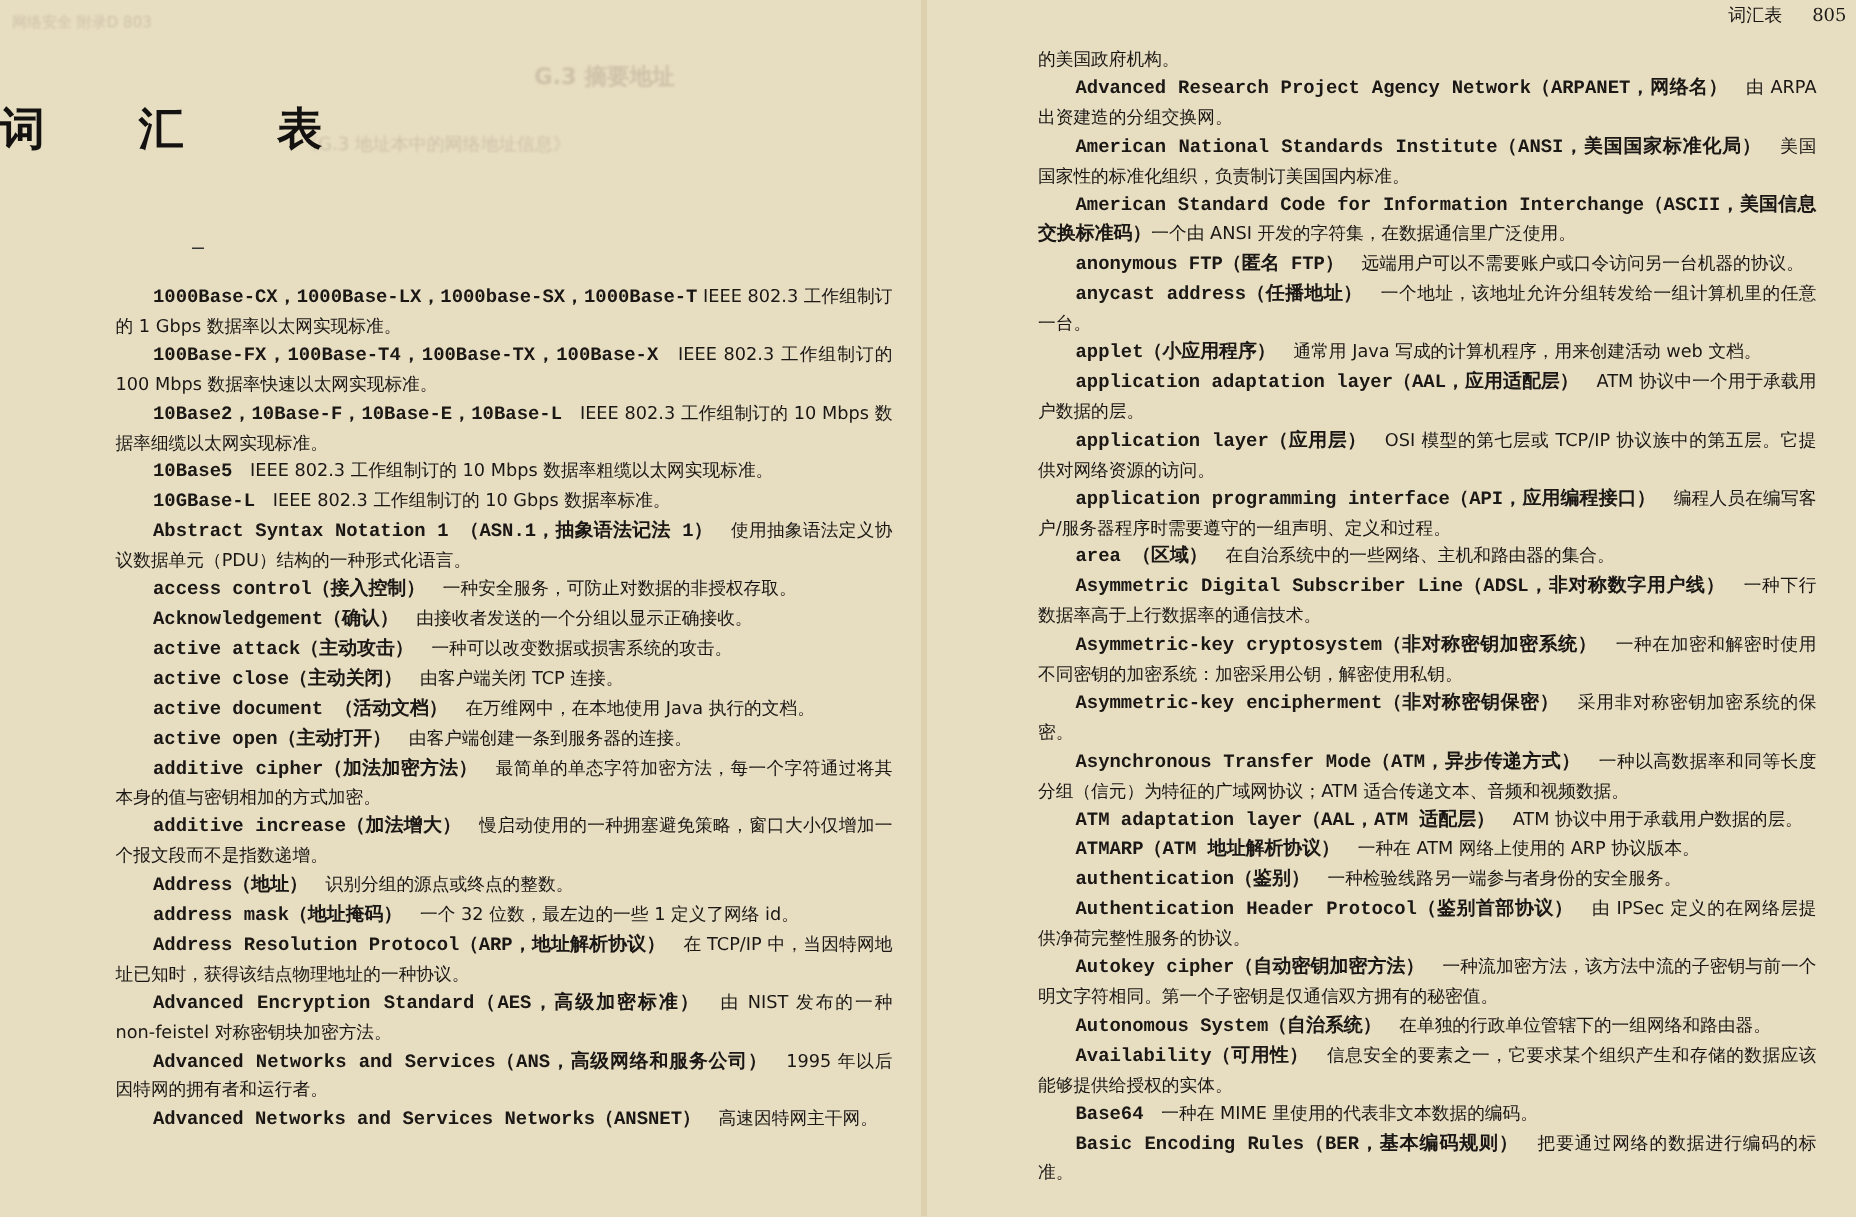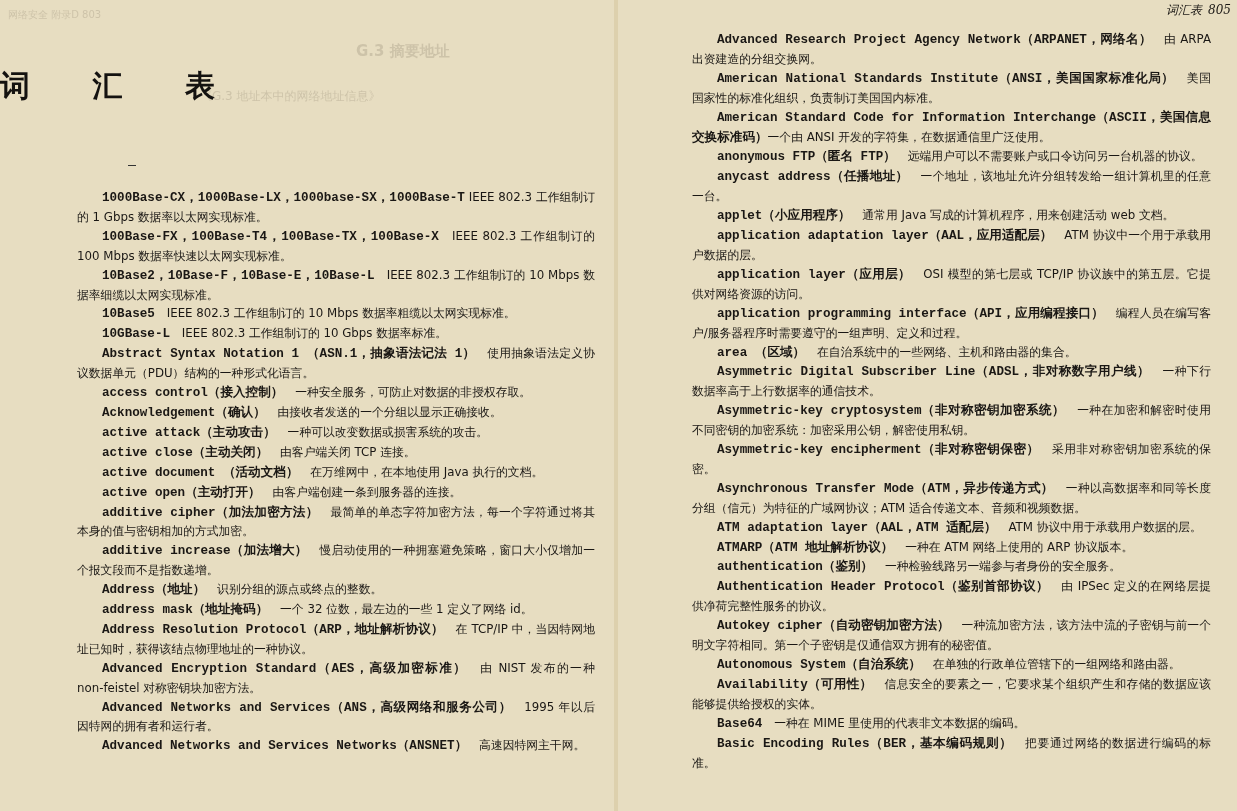--- a/index.html
+++ b/index.html
@@ -29,21 +29,21 @@
     position: absolute; left: 0; width: 590px; top: 66px; text-align: left;
     font-family: "DejaVu Sans", sans-serif; font-weight: bold; font-size: 30px;
     letter-spacing: 26px; color: #141210;
   }
   .title-mark { position: absolute; left: 128px; top: 165px; width: 8px; height: 1px; background: #333; }
 
   .running-head {
     position: absolute; right: 6px; top: 2px;
     font-family: "DejaVu Serif", serif; font-size: 12px; color: #1a1714;
   }
-  .running-head span { margin-left: 6px; font-style: italic; }
+  .running-head span { margin-left: 20px; }
 
   .col { position: absolute; font-size: 12.2px; line-height: 18.9px; }
   .col-left { left: 37px; top: 188px; width: 518px; margin-left: 40px; }
   .col-right { left: 692px; top: 30px; width: 519px; }
 
   .entry { text-indent: 25px; text-align: justify; margin: 0; }
   .term { font-weight: bold; font-family: Liberation Mono, monospace; font-size: 12.6px; }
   .gloss { font-family: "DejaVu Sans", sans-serif; font-size: 11.8px; }
   .cont { margin: 0; text-indent: 0; font-family: "DejaVu Sans", sans-serif; font-size: 11.8px; }
 </style>
@@ -86,20 +86,21 @@
 
   <div class="gutter"></div>
 
   <div class="page page-right">
     <div class="running-head">
       <span>词汇表</span><span>805</span>
     </div>
   </div>
 
   <div class="col col-right">
+    <p class="cont">的美国政府机构。</p>
     <p class="entry"><span class="term">Advanced Research Project Agency Network（ARPANET，网络名）</span><span class="gloss">　由 ARPA 出资建造的分组交换网。</span></p>
     <p class="entry"><span class="term">American National Standards Institute（ANSI，美国国家标准化局）</span><span class="gloss">　美国国家性的标准化组织，负责制订美国国内标准。</span></p>
     <p class="entry"><span class="term">American Standard Code for Information Interchange（ASCII，美国信息交换标准码）</span><span class="gloss">一个由 ANSI 开发的字符集，在数据通信里广泛使用。</span></p>
     <p class="entry"><span class="term">anonymous FTP（匿名 FTP）</span><span class="gloss">　远端用户可以不需要账户或口令访问另一台机器的协议。</span></p>
     <p class="entry"><span class="term">anycast address（任播地址）</span><span class="gloss">　一个地址，该地址允许分组转发给一组计算机里的任意一台。</span></p>
     <p class="entry"><span class="term">applet（小应用程序）</span><span class="gloss">　通常用 Java 写成的计算机程序，用来创建活动 web 文档。</span></p>
     <p class="entry"><span class="term">application adaptation layer（AAL，应用适配层）</span><span class="gloss">　ATM 协议中一个用于承载用户数据的层。</span></p>
     <p class="entry"><span class="term">application layer（应用层）</span><span class="gloss">　OSI 模型的第七层或 TCP/IP 协议族中的第五层。它提供对网络资源的访问。</span></p>
     <p class="entry"><span class="term">application programming interface（API，应用编程接口）</span><span class="gloss">　编程人员在编写客户/服务器程序时需要遵守的一组声明、定义和过程。</span></p>
     <p class="entry"><span class="term">area （区域）</span><span class="gloss">　在自治系统中的一些网络、主机和路由器的集合。</span></p>

